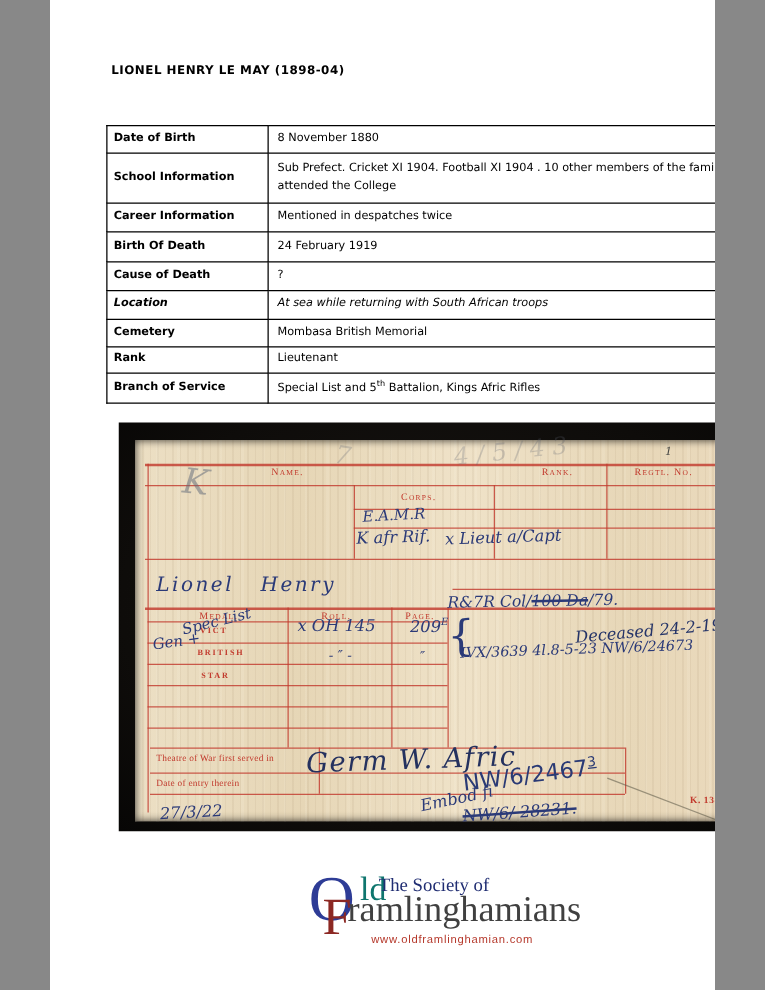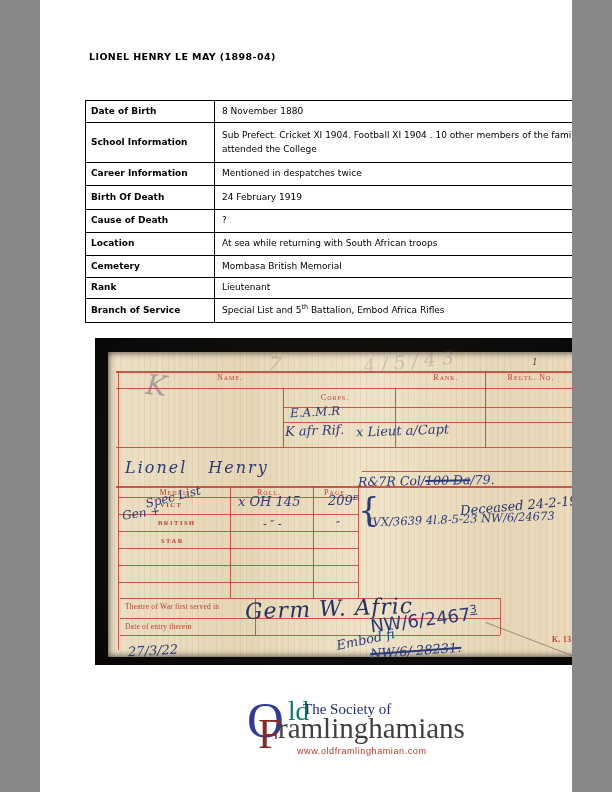--- a/index.html
+++ b/index.html
@@ -77,35 +77,35 @@
       <td class="val">Mentioned in despatches twice</td>
     </tr>
     <tr style="height:24px;">
       <td class="lbl">Birth Of Death</td>
       <td class="val">24 February 1919</td>
     </tr>
     <tr style="height:23px;">
       <td class="lbl">Cause of Death</td>
       <td class="val">?</td>
     </tr>
-    <tr style="height:23px;">
+    <tr style="height:23px;font-style:italic;">
       <td class="lbl">Location</td>
       <td class="val">At sea while returning with South African troops</td>
     </tr>
     <tr style="height:22px;">
       <td class="lbl">Cemetery</td>
       <td class="val">Mombasa British Memorial</td>
     </tr>
     <tr style="height:21px;">
       <td class="lbl">Rank</td>
       <td class="val">Lieutenant</td>
     </tr>
     <tr style="height:24px;">
       <td class="lbl">Branch of Service</td>
-      <td class="val"><span>Special List and 5</span><sup>th</sup><span> Battalion, Embod Africa Rifles</span></td>
+      <td class="val"><span>Special List and 5</span><sup>th</sup><span> Battalion, Kings Afric Rifles</span></td>
     </tr>
   </tbody>
     </table>
 
   <div class="photo">
     <div class="card">
 
       <div class="hl" style="left:8px;top:19px;width:465px;height:1.5px;"></div>
       <div class="hl" style="left:8px;top:36px;width:465px;"></div>
       <div class="hl" style="left:175px;top:55px;width:298px;"></div>

